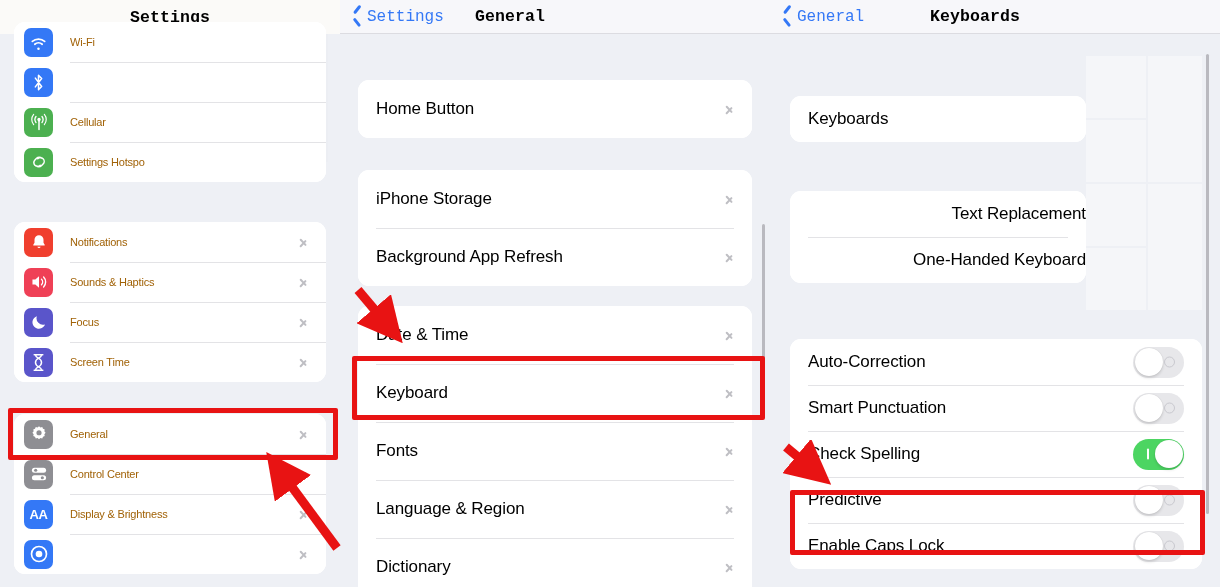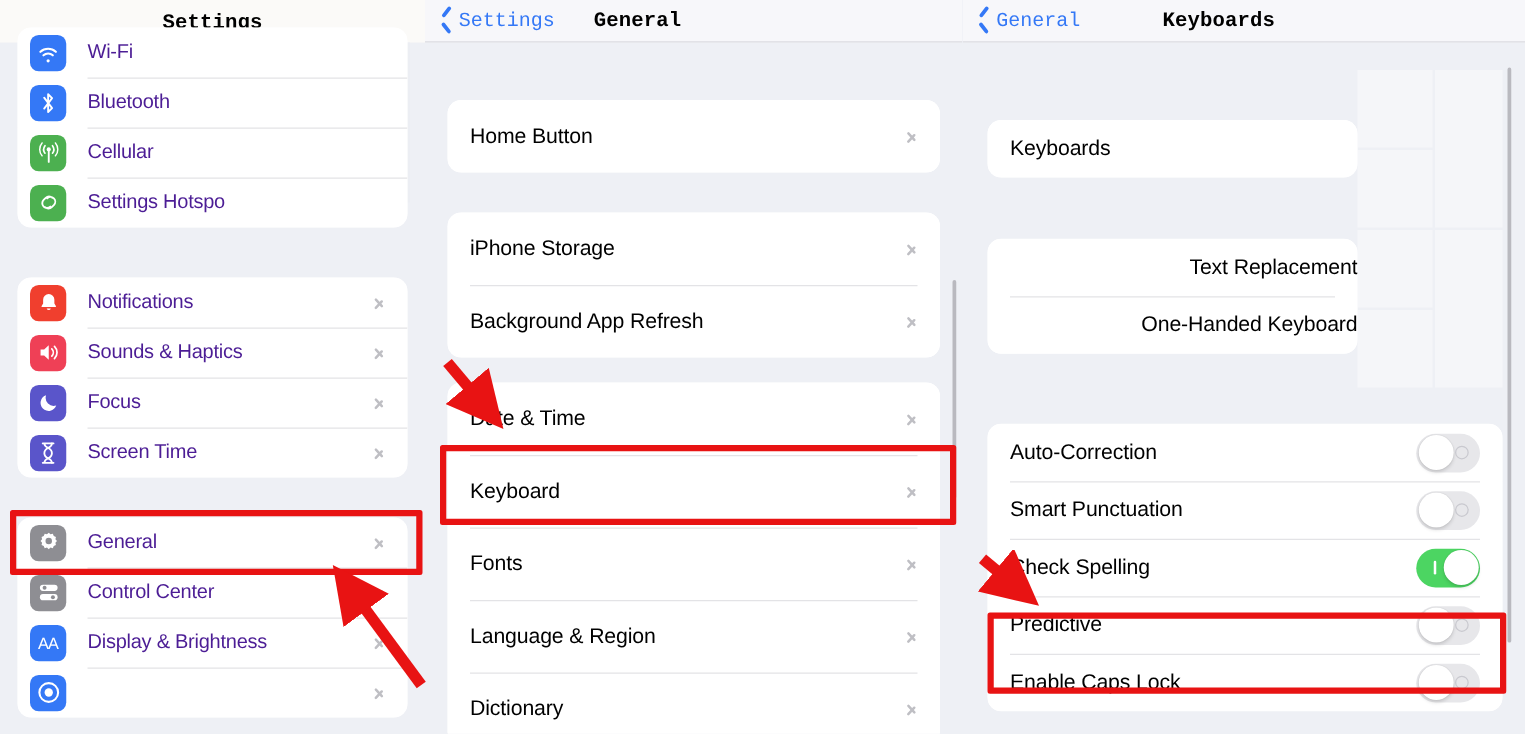--- a/index.html
+++ b/index.html
@@ -93,24 +93,24 @@
 
   
   #sidebar-scroll { position: absolute; top: 34px; left: 0; width: 340px; bottom: 0; }
   .sb-card { position: absolute; left: 14px; width: 312px; }
   .sb-row { height: 40px; padding-left: 10px; }
   .sb-row + .sb-row::before { left: 56px; right: 0; }
   .sb-icon {
     width: 29px; height: 29px; border-radius: 7px;
     flex: none; margin-right: 17px;
     display: flex; align-items: center; justify-content: center;
-    color: #fff; font-size: 14px; font-weight: normal;
+    color: #fff; font-size: 14px; font-weight: bold;
     overflow: hidden;
   }
-  .sb-label { font-size: 16px; color: #4c1d95; flex: 1; letter-spacing: -.2px; }
+  .sb-label { font-size: 11px; color: #a16207; flex: 1; letter-spacing: -.2px; }
 
   
   #sb-group1 { top: -12px; }
   #sb-group2 { top: 188px; }
   #sb-group3 { top: 380px; }
 
   
   .ghost {
     position: absolute; background: #eceef3; pointer-events: none;
   }
@@ -202,21 +202,20 @@
               </svg>
           </span>
           <span class="sb-label">Wi-Fi</span>
         </div>
         <div class="row sb-row">
           <span class="sb-icon" style="background:#3478f6">
             <svg width="15" height="19" viewBox="0 0 16 24">
                 <path d="M4 6.5L12 17l-4 4V3l4 4L4 17.5" stroke="#fff" stroke-width="1.9" fill="none" stroke-linejoin="round" stroke-linecap="round"></path>
               </svg>
           </span>
-          <span class="sb-label">Bluetooth</span>
         </div>
         <div class="row sb-row">
           <span class="sb-icon" style="background:#4cb050">
             <svg width="20" height="20" viewBox="0 0 24 24">
                 <circle cx="12" cy="9" r="2" fill="#fff"></circle>
                 <path d="M12 11v10" stroke="#fff" stroke-width="1.8" stroke-linecap="round"></path>
                 <path d="M8.4 5.4a6 6 0 0 0 0 7.2M15.6 5.4a6 6 0 0 1 0 7.2" stroke="#fff" stroke-width="1.6" fill="none" stroke-linecap="round"></path>
                 <path d="M5.6 2.8a9.6 9.6 0 0 0 0 12.4M18.4 2.8a9.6 9.6 0 0 1 0 12.4" stroke="#fff" stroke-width="1.4" fill="none" stroke-linecap="round"></path>
               </svg>
           </span>

